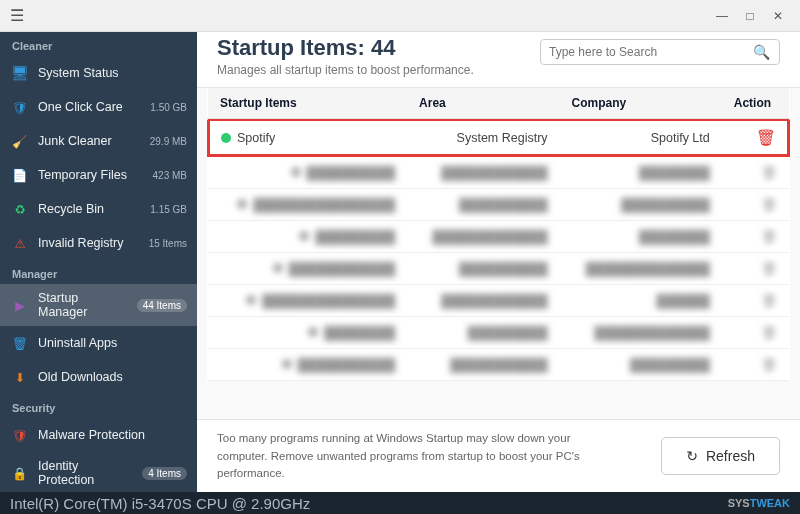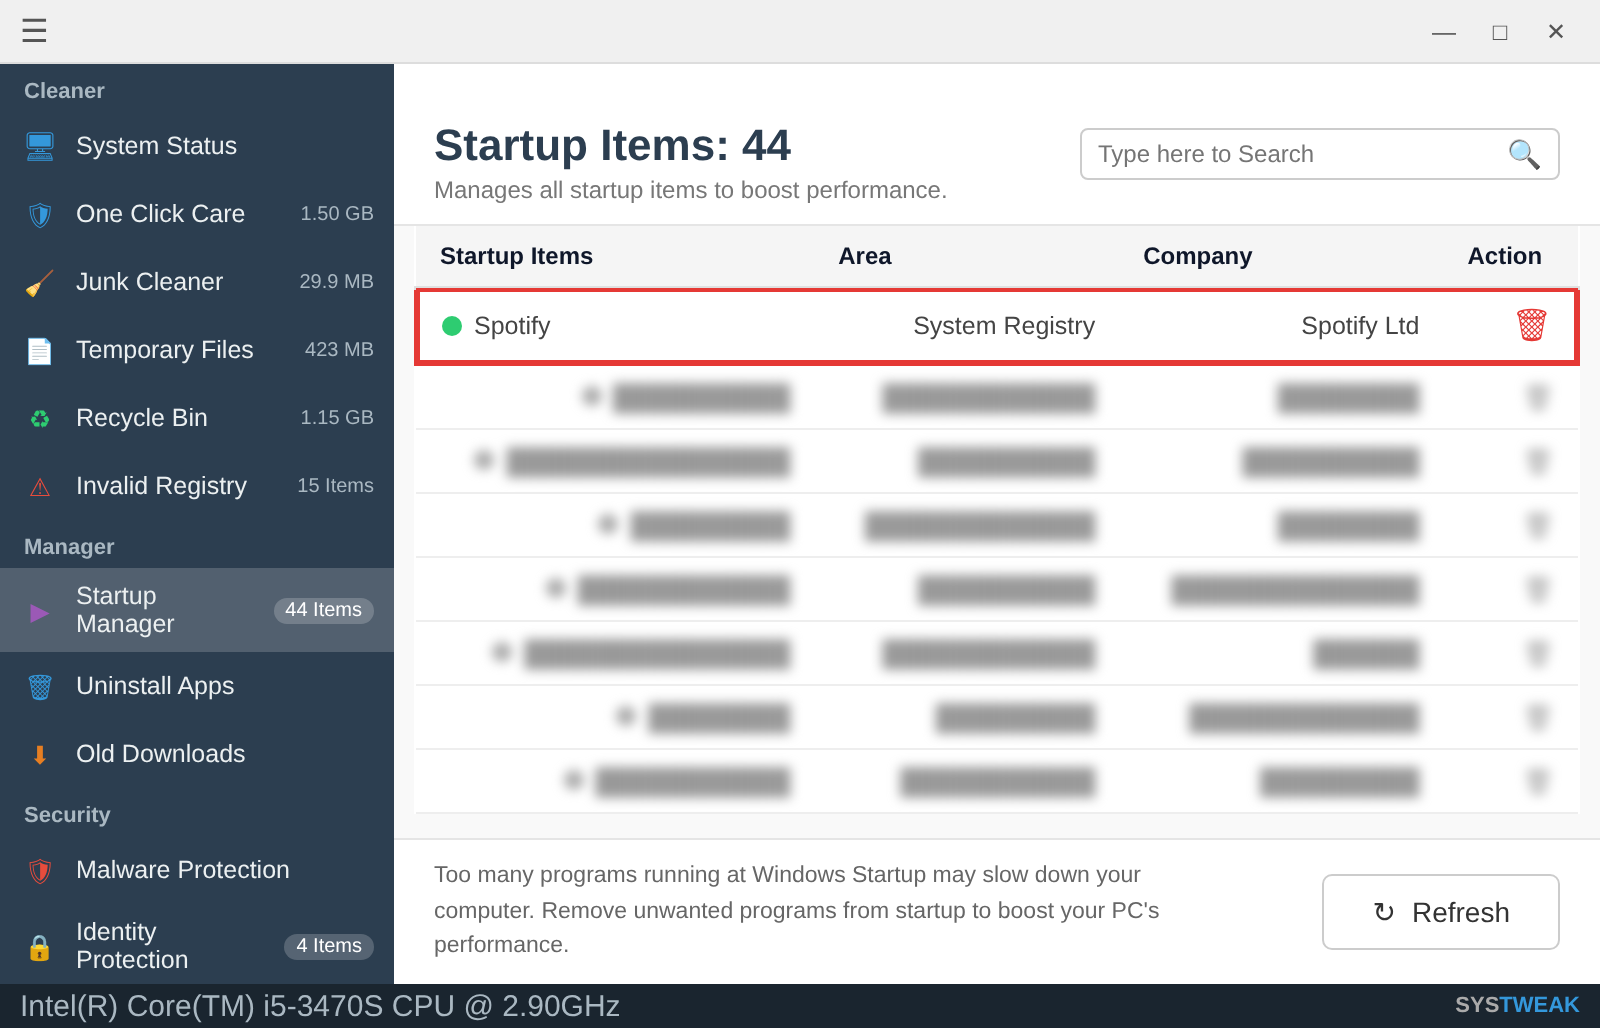--- a/index.html
+++ b/index.html
@@ -119,21 +119,21 @@
     .content {
       flex: 1;
       display: flex;
       flex-direction: column;
       background: #f9f9f9;
       overflow: hidden;
     }
 
     
     .content-header {
-      padding: 28px 20px 10px 20px;
+      padding: 3px 20px 10px 20px;
       background: #fff;
       border-bottom: 1px solid #e5e5e5;
       display: flex;
       align-items: flex-start;
       justify-content: space-between;
     }
     .content-header-left h1 {
       font-size: 22px;
       font-weight: 600;
       color: #2c3e50;

